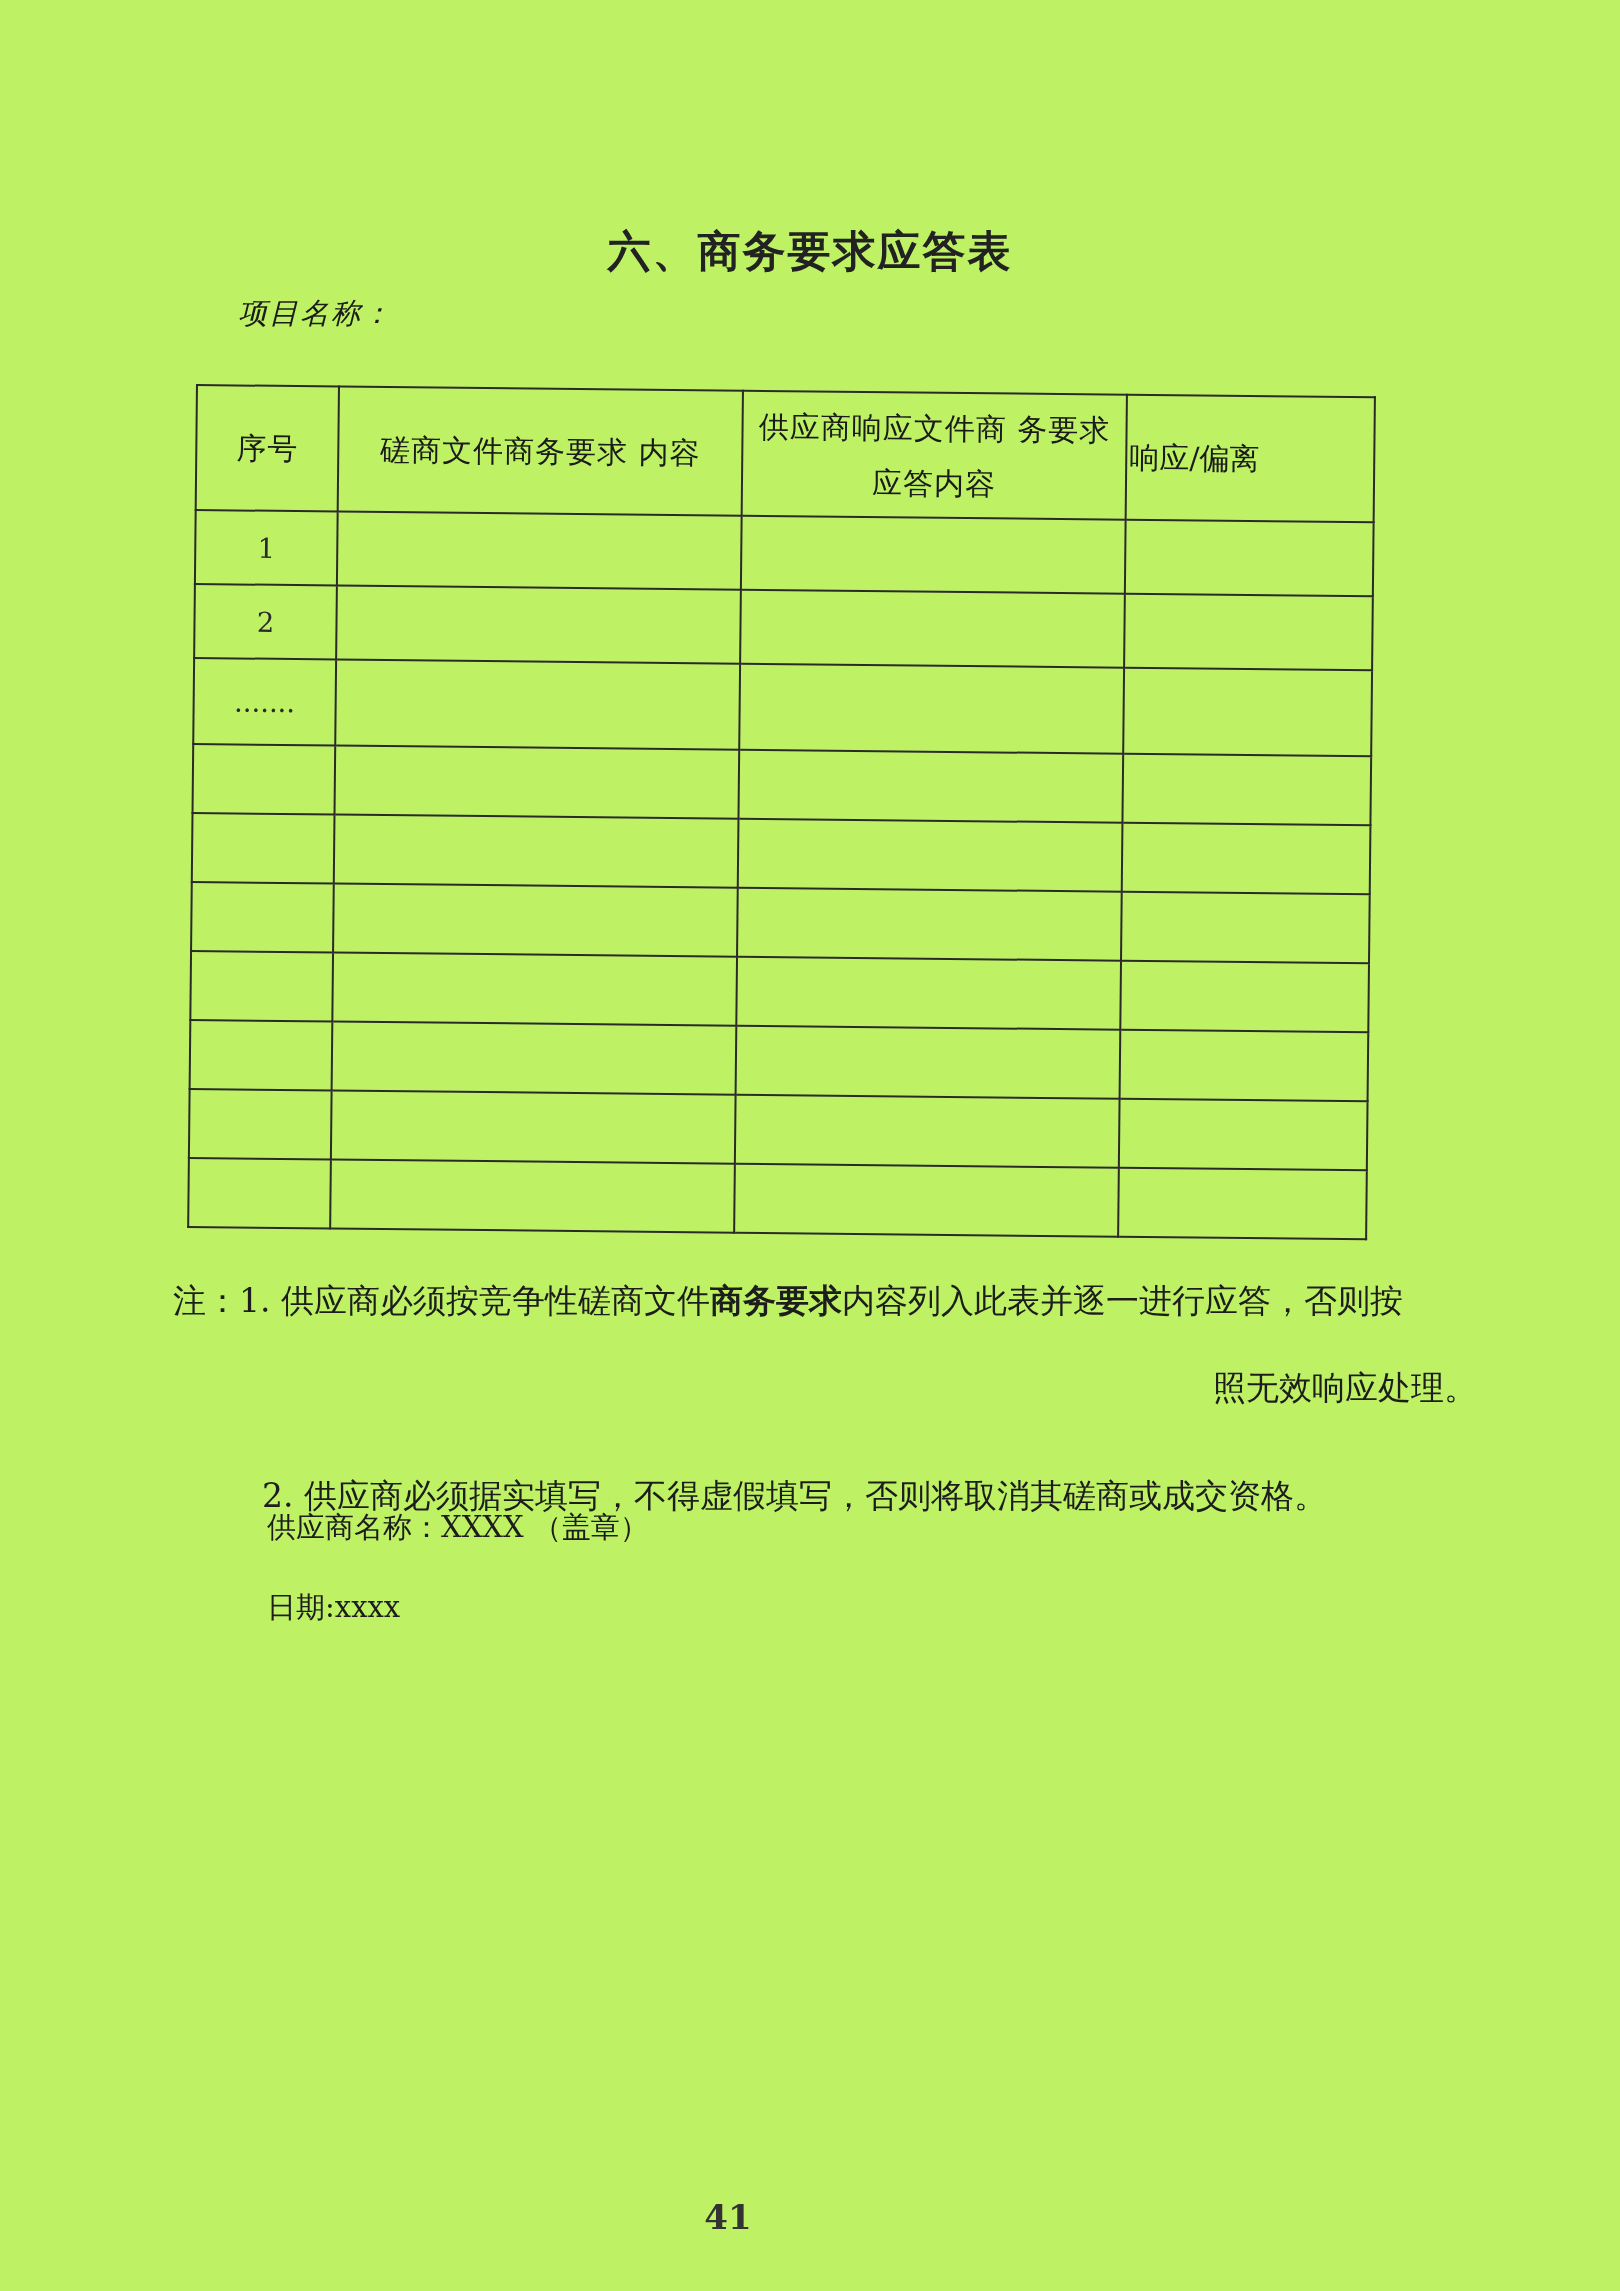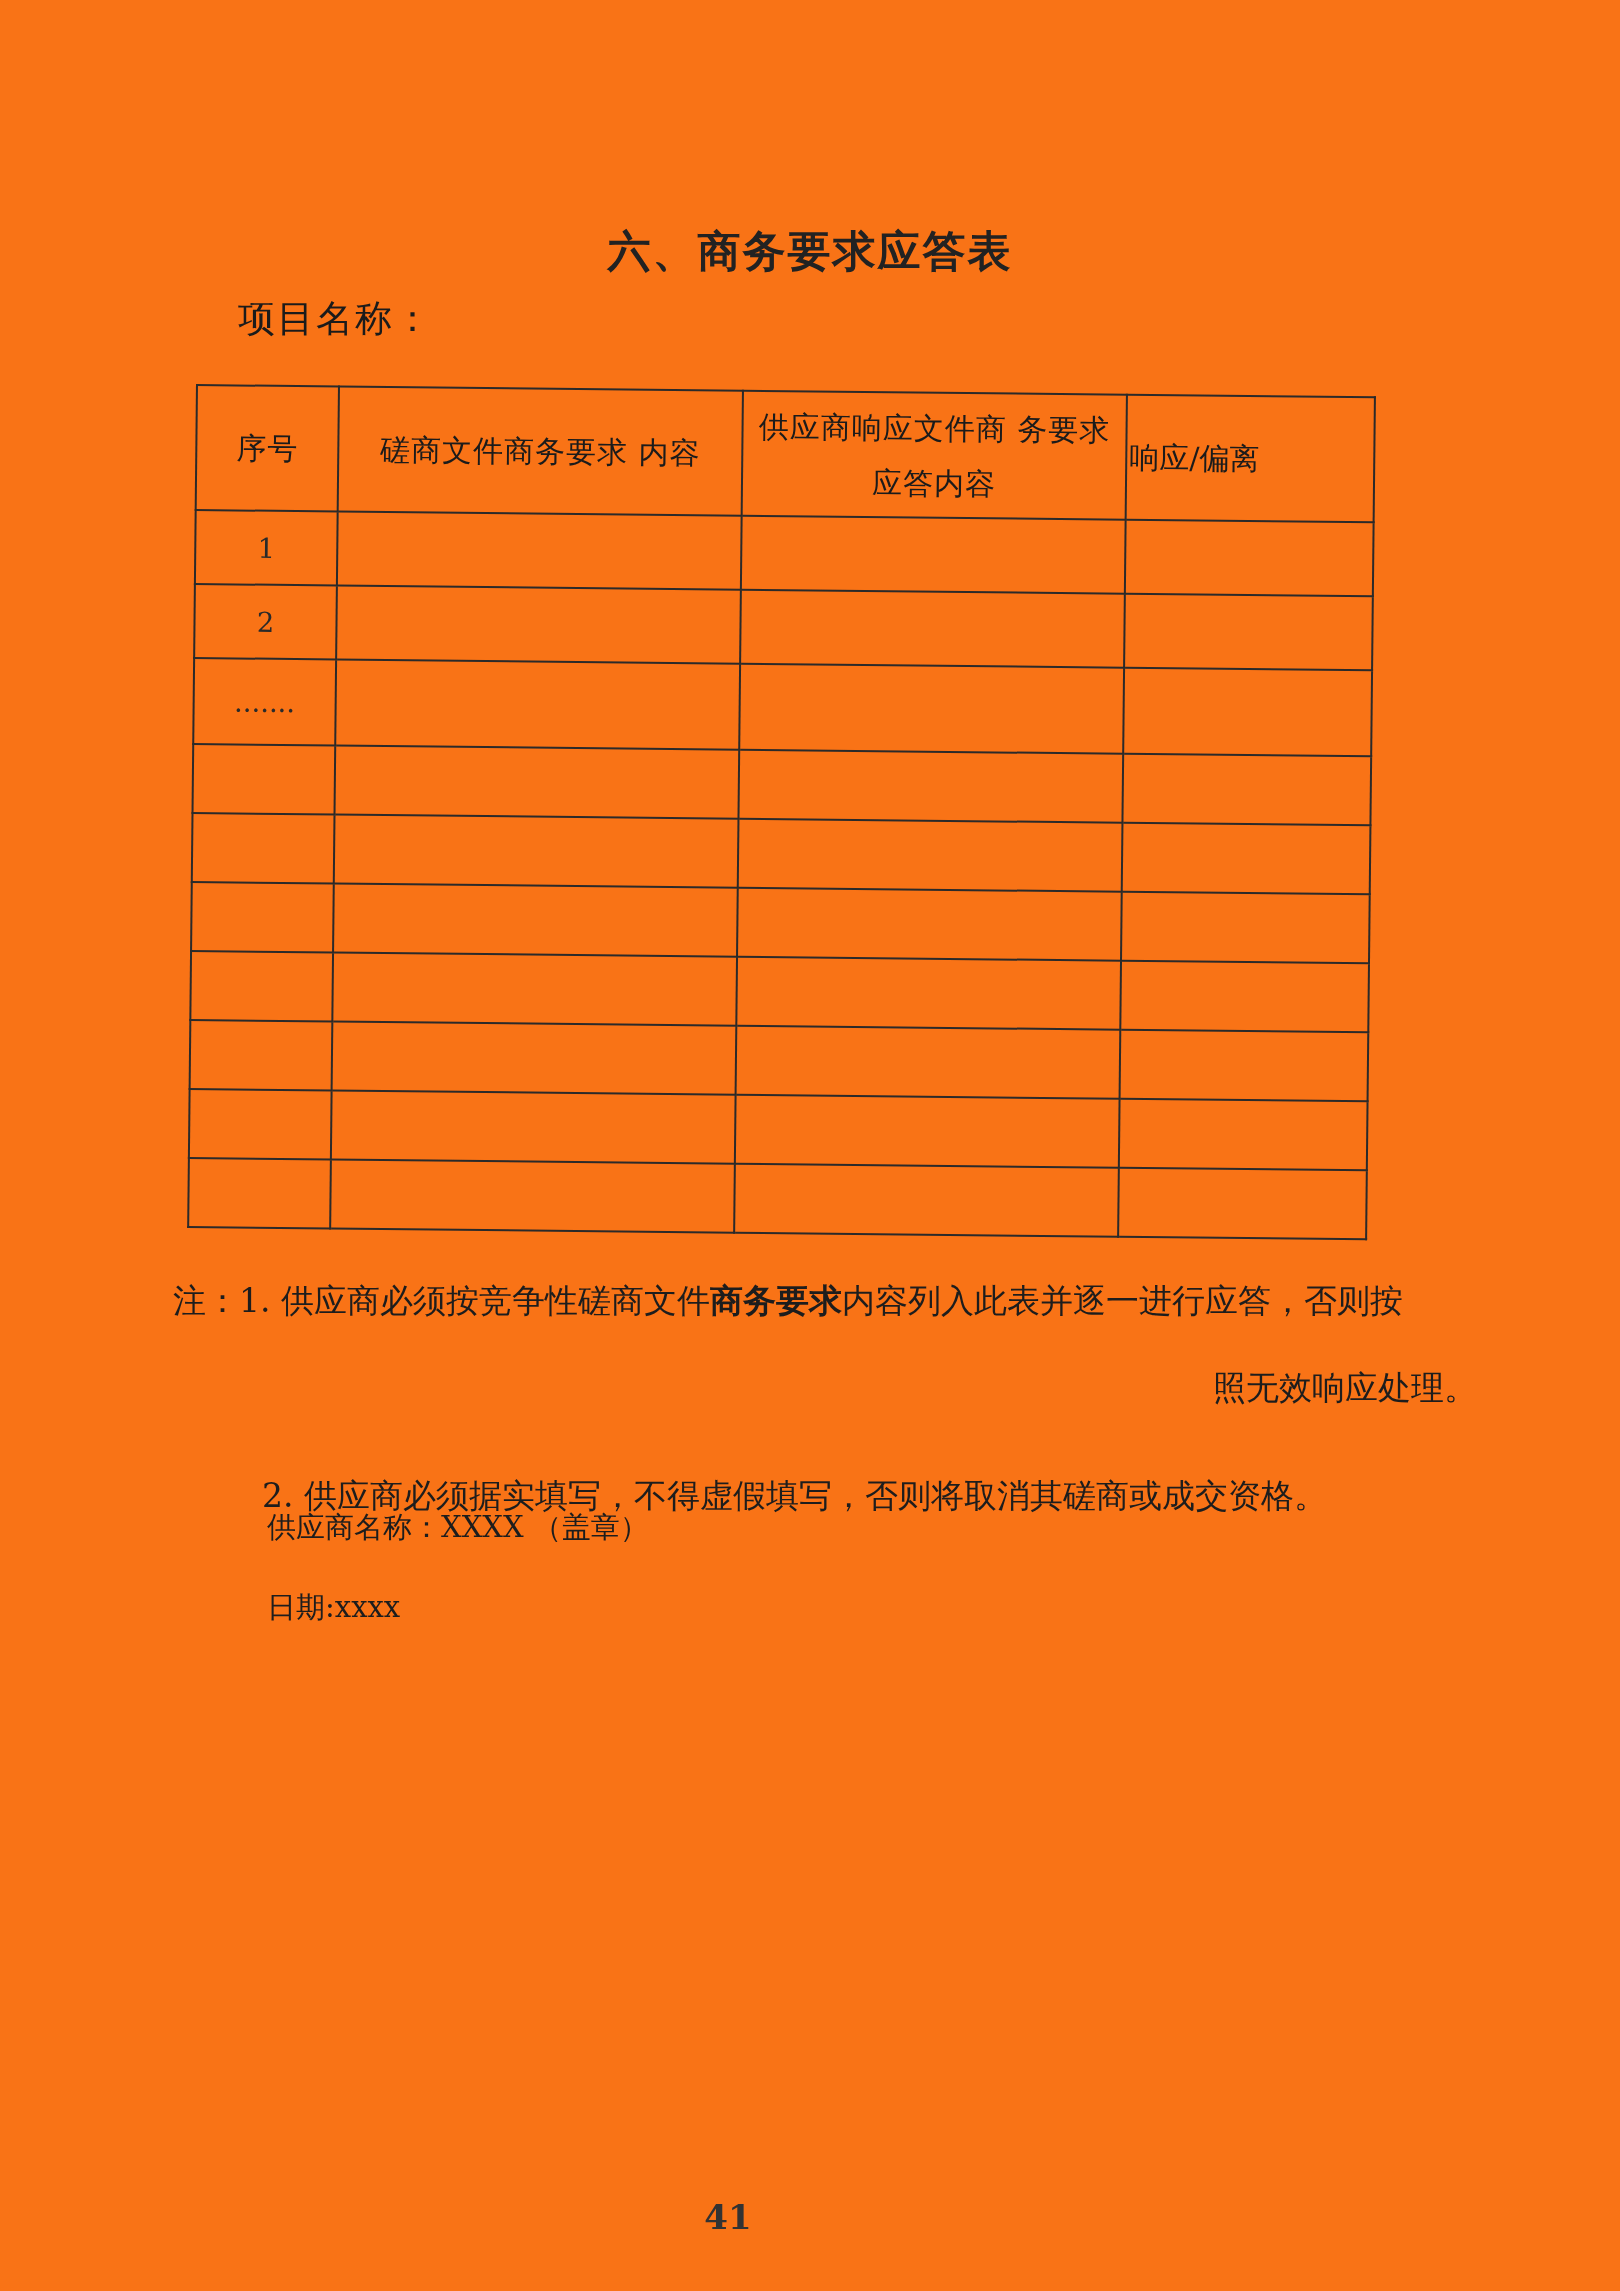--- a/index.html
+++ b/index.html
@@ -5,41 +5,42 @@
   html,body{margin:0;padding:0;}
   body{
     background:#e8e8e8;
     font-family:"DejaVu Serif","Liberation Serif",serif;
   }
   .page{
     position:relative;
     width:1620px;
     height:2292px;
     margin:0 auto;
-    background:#f97316;
+    background:#bef264;
     color:#1b1b1b;
     overflow:hidden;
   }
   .doc-title{
     position:absolute;
     top:223px;
     left:0;
     width:1620px;
     text-align:center;
     font-size:43px;
     font-weight:bold;
     letter-spacing:2px;
     color:#222;
   }
   .project-label{
     position:absolute;
     top:294px;
     left:238px;
-    font-size:37px;
+    font-size:29px;
     letter-spacing:2px;
+    font-style:italic;
   }
   .table-wrap{
     position:absolute;
     top:384px;
     left:196px;
     transform:rotate(0.6deg);
     transform-origin:0 0;
   }
   table.biz{
     border-collapse:collapse;

